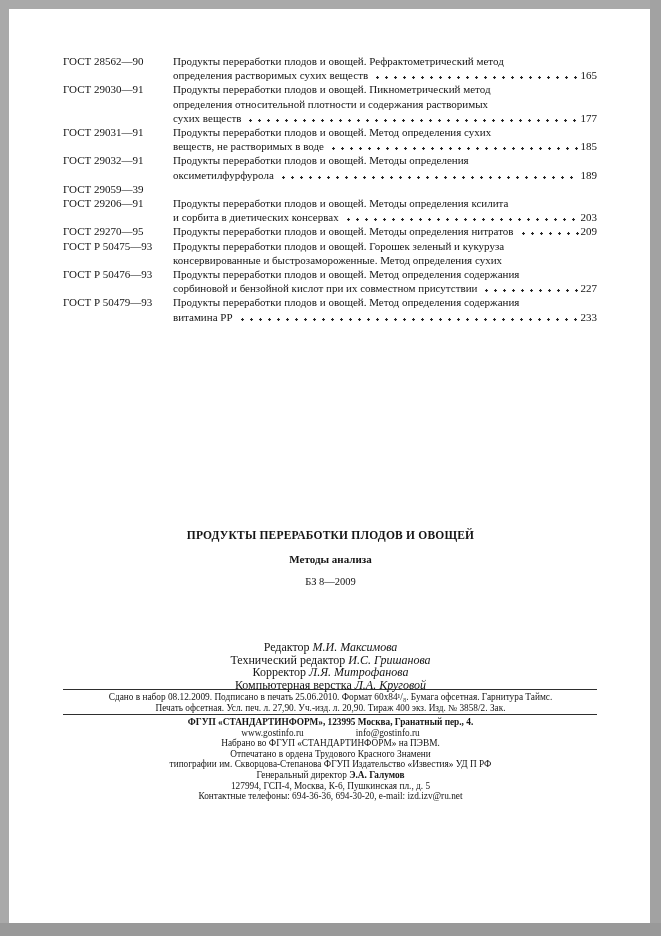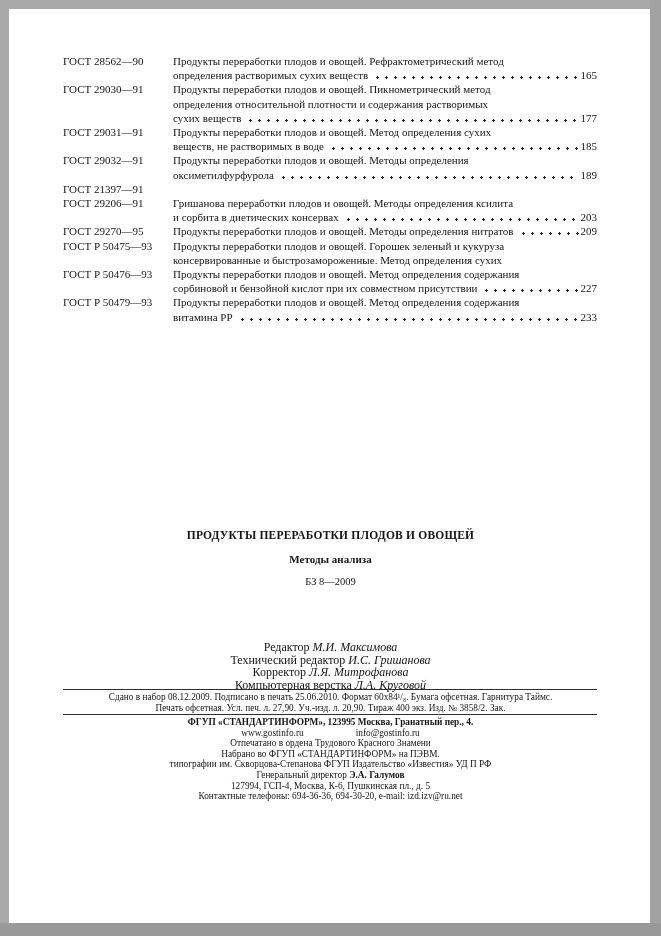--- a/index.html
+++ b/index.html
@@ -103,26 +103,26 @@
         <div class="desc">
           <div class="toc-line">Продукты переработки плодов и овощей. Методы определения</div>
           <div class="toc-line last">
             <span class="lt">оксиметилфурфурола</span>
             <span class="leader"></span>
             <span class="pg">189</span>
           </div>
         </div>
       </div>
       <div class="toc-entry">
-        <span class="gost">ГОСТ 21397—91</span>
+        <span class="gost">ГОСТ 29059—39</span>
       </div>
       <div class="toc-entry">
         <span class="gost">ГОСТ 29206—91</span>
         <div class="desc">
-          <div class="toc-line">Гришанова переработки плодов и овощей. Методы определения ксилита</div>
+          <div class="toc-line">Продукты переработки плодов и овощей. Методы определения ксилита</div>
           <div class="toc-line last">
             <span class="lt">и сорбита в диетических консервах</span>
             <span class="leader"></span>
             <span class="pg">203</span>
           </div>
         </div>
       </div>
       <div class="toc-entry">
         <span class="gost">ГОСТ 29270—95</span>
         <div class="desc">
@@ -184,20 +184,20 @@
     <div>Печать офсетная. Усл. печ. л. 27,90. Уч.-изд. л. 20,90. Тираж 400 экз. Изд. № 3858/2. Зак.</div>
   </div>
 
   <div class="rule rule-2"></div>
 
   <div class="publisher">
     <div class="b">ФГУП «СТАНДАРТИНФОРМ», 123995 Москва, Гранатный пер., 4.</div>
     <div>
       <span class="website">www.gostinfo.ru</span><span class="email">info@gostinfo.ru</span>
     </div>
+    <div>Набрано во ФГУП «СТАНДАРТИНФОРМ» на ПЭВМ.</div>
     <div>Отпечатано в ордена Трудового Красного Знамени</div>
-    <div>Набрано во ФГУП «СТАНДАРТИНФОРМ» на ПЭВМ.</div>
     <div>типографии им. Скворцова-Степанова ФГУП Издательство «Известия» УД П РФ</div>
     <div><span>Генеральный директор</span> <span class="b">Э.А. Галумов</span></div>
     <div>127994, ГСП-4, Москва, К-6, Пушкинская пл., д. 5</div>
     <div>Контактные телефоны: 694-36-36, 694-30-20, e-mail: izd.izv@ru.net</div>
   </div>
 </div>
 
 </body></html>

